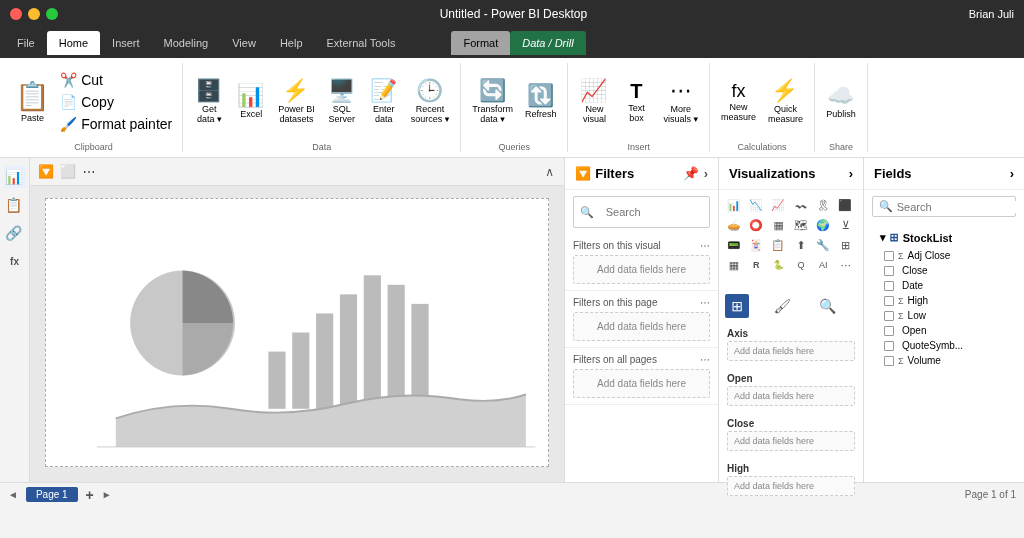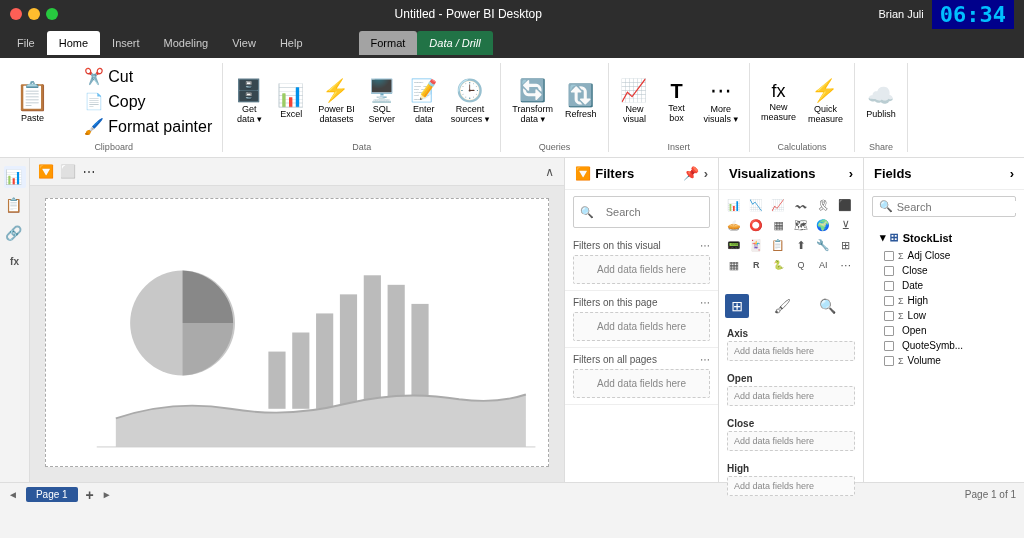--- a/index.html
+++ b/index.html
@@ -90,23 +90,22 @@
     }
     .ribbon-btn .icon { font-size: 22px; line-height: 1; }
     .ribbon-btn .label { font-size: 9px; text-align: center; margin-top: 2px; }
     .ribbon-btn-small {
       display: flex;
       align-items: center;
       gap: 3px;
       padding: 2px 4px;
       cursor: pointer;
       border-radius: 2px;
-      font-size: 16px;
+      font-size: 14px;
       white-space: nowrap;
-      margin-left: 24px;
     }
     .ribbon-small-group {
       display: flex;
       flex-direction: column;
       gap: 2px;
     }
     .paste-btn {
       display: flex;
       flex-direction: column;
       align-items: center;
@@ -361,31 +360,31 @@
 
 <div class="title-bar">
   <div style="display:flex;gap:6px;">
     <div class="win-btn close"></div>
     <div class="win-btn min"></div>
     <div class="win-btn max"></div>
   </div>
   <div class="title-bar-center">Untitled - Power BI Desktop</div>
   <div style="display:flex;align-items:center;gap:8px;">
     <span style="font-size:11px;">Brian Juli</span>
-    <div class="clock">06:34</div>
   </div>
 </div>
 
 <div class="ribbon-tabs">
   <div class="ribbon-tab">File</div>
   <div class="ribbon-tab active">Home</div>
   <div class="ribbon-tab">Insert</div>
   <div class="ribbon-tab">Modeling</div>
   <div class="ribbon-tab">View</div>
   <div class="ribbon-tab">Help</div>
+  <div class="ribbon-tab">External Tools</div>
   <div class="ribbon-tab" style="background:#a3a3a3;color:#000;margin-left:44px;">Format</div>
   <div class="ribbon-tab" style="background:#217346;color:#fff;font-style:italic;">Data / Drill</div>
 </div>
 
 <div class="ribbon">
 
   <div class="ribbon-group">
     <div class="ribbon-group-content">
       <div class="paste-btn">
         <span class="paste-icon">📋</span>

